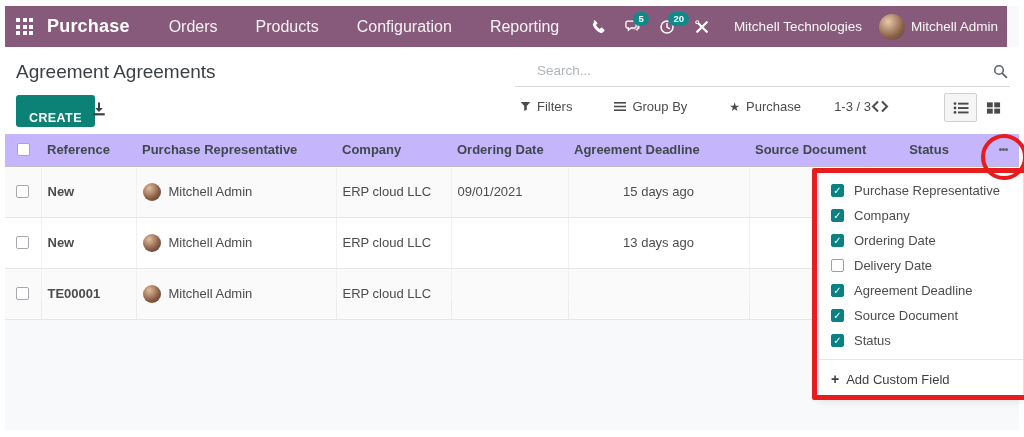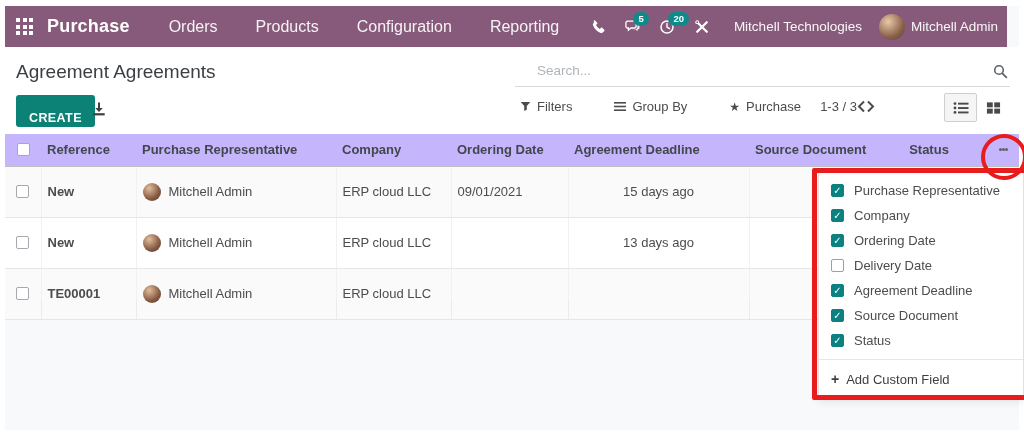--- a/index.html
+++ b/index.html
@@ -41,21 +41,21 @@
 
   
   .btn-create { position:absolute; left:11px; top:48px; height:27px; padding:16px 13px;
                 background:var(--primary,#0b8275); color:#fff; border:0; border-radius:3px;
                 font-size:12.5px; font-weight:bold; letter-spacing:.4px; cursor:pointer;
                 font-family:"Liberation Sans",sans-serif; }
   .export-btn { position:absolute; left:86px; top:54px; cursor:pointer; }
   .cp-tools { position:absolute; left:515px; top:52px; display:flex; gap:42px; font-size:13px; color:#4c4c4c; }
   .cp-tool { display:flex; align-items:center; gap:6px; cursor:pointer; white-space:nowrap; }
   .star-glyph { font-size:12px; color:#4c4c4c; }
-  .pager { position:absolute; right:144px; top:52px; display:flex; align-items:center; }
+  .pager { position:absolute; right:130px; top:52px; display:flex; align-items:center; }
   .pager-text { font-size:13px; color:#4c4c4c; }
   .pager-arrow { cursor:pointer; display:flex; align-items:center; }
   .view-switcher { position:absolute; right:9px; top:46px; display:flex; }
   .switch-btn { width:33px; height:29px; display:flex; align-items:center; justify-content:center;
                 border:1px solid transparent; cursor:pointer; background:transparent; }
   .switch-btn.active { border:1px solid #cfcfcf; background:#f5f5f5; border-radius:2px; }
 
   
   .list-table { position:absolute; left:0; top:128px; width:1014px; border-collapse:collapse; table-layout:fixed; z-index:1; }
   .list-table th { height:32px; font-size:13px; font-weight:bold; color:#43474c; text-align:left;

